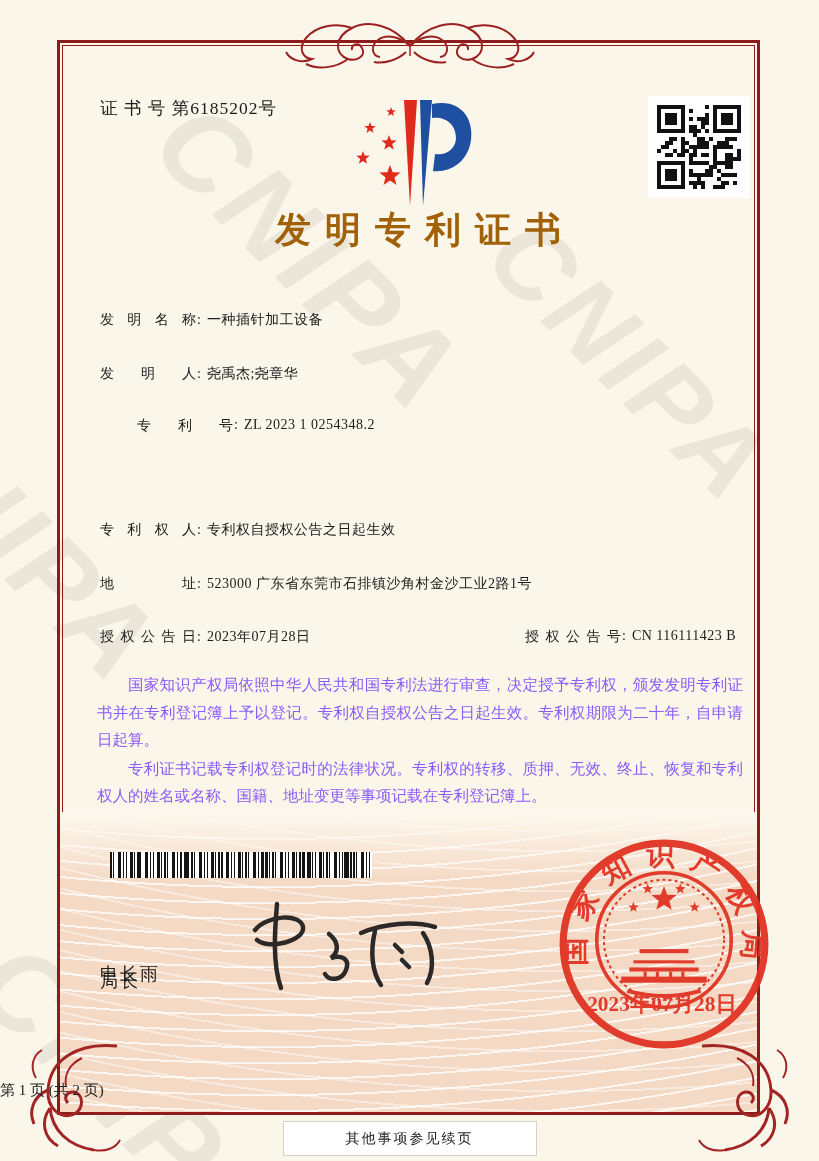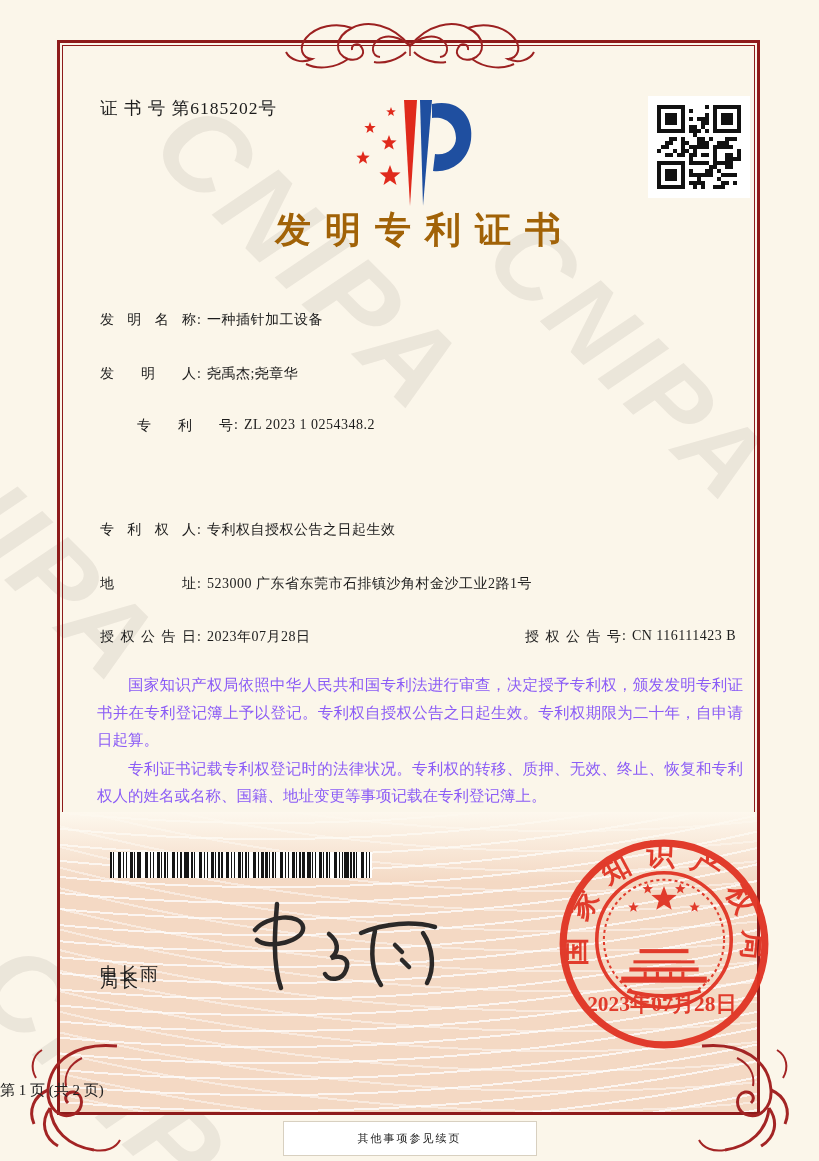--- a/index.html
+++ b/index.html
@@ -68,21 +68,21 @@
   
   .signer-title{position:absolute; left:100px; top:929px; font-size:18px; letter-spacing:2px;margin-top:40px;}
   .signer-name{position:absolute; left:100px; top:962px; font-size:18px; letter-spacing:2px;}
   .sig{position:absolute; left:205px; top:888px;}
   .seal{position:absolute; left:556px; top:836px; width:216px; height:216px; opacity:.95;}
   
   .page-info{position:absolute; left:0; right:0; top:1081px; text-align:left; font-size:15px; color:#222;}
   .note-box{
     position:absolute; left:50%; transform:translateX(-50%); top:1121px;
     width:252px; height:33px; background:#fff; border:1px solid #d8d0c0;
-    display:flex; align-items:center; justify-content:center; font-size:11px; letter-spacing:2px;
+    display:flex; align-items:center; justify-content:center; font-size:14px; letter-spacing:2px;
   }
   .orn{position:absolute; pointer-events:none;}
 </style>
 </head>
 <body>
 
 <div class="page">
 
   <div class="wm" style="left:120px; top:190px; font-size:115px;">CNIPA</div>
   <div class="wm" style="left:455px; top:300px; font-size:105px;">CNIPA</div>

